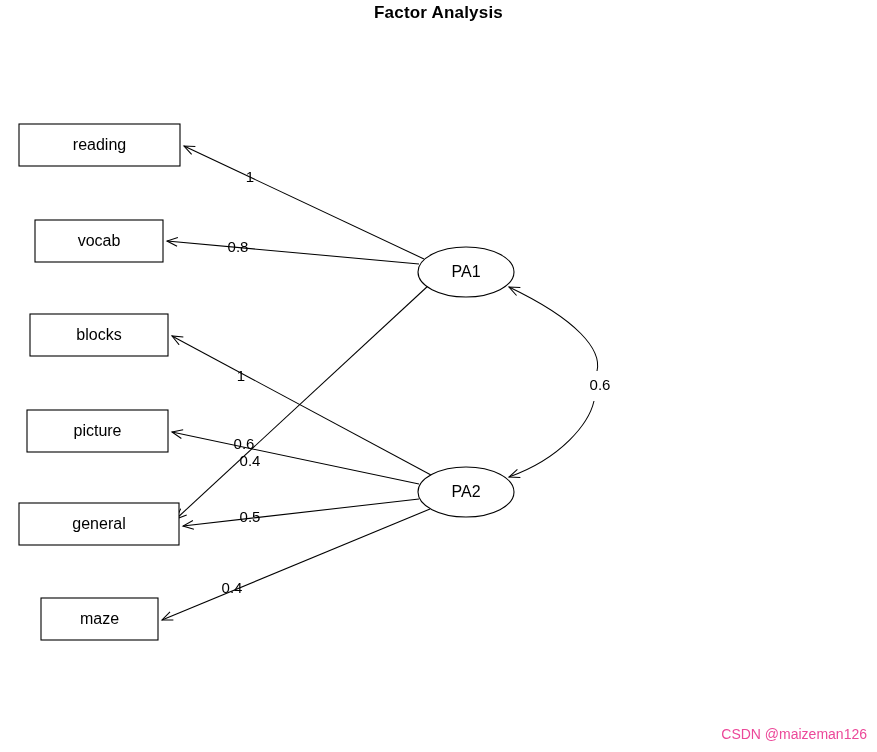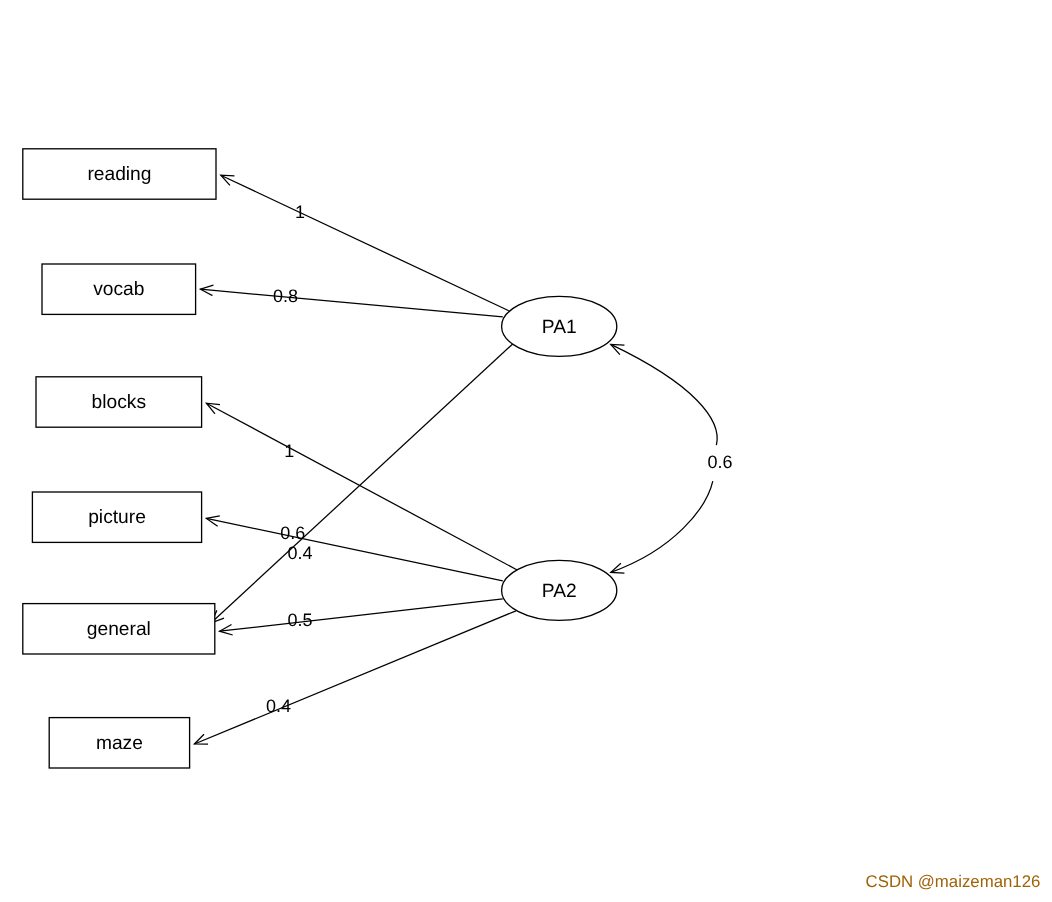--- a/index.html
+++ b/index.html
@@ -60,30 +60,31 @@
     font-size: 15px;
     fill: #000000;
     text-anchor: middle;
     dominant-baseline: middle;
   }
   #watermark {
     position: absolute;
     right: 10px;
     bottom: 10px;
     font-size: 14px;
-    color: #a16207;
+    color: #ec4899;
     font-family: "Liberation Sans", sans-serif;
     white-space: nowrap;
   }
 </style>
 </head>
 <body>
 
 <div id="page">
 
+  <div id="title">Factor Analysis</div>
 
   <svg id="diagram" viewBox="0 0 877 752">
     <defs>
       <marker id="arrowhead" markerWidth="14" markerHeight="14" refX="11" refY="5" orient="auto" markerUnits="userSpaceOnUse">
         <path d="M0.5,0.6 L11,5 L0.5,9.4" fill="none" stroke="#000000" stroke-width="1.05"></path>
       </marker>
       <marker id="arrowhead-start" markerWidth="14" markerHeight="14" refX="3" refY="5" orient="auto" markerUnits="userSpaceOnUse">
         <path d="M13.5,0.6 L3,5 L13.5,9.4" fill="none" stroke="#000000" stroke-width="1.05"></path>
       </marker>
     </defs>

